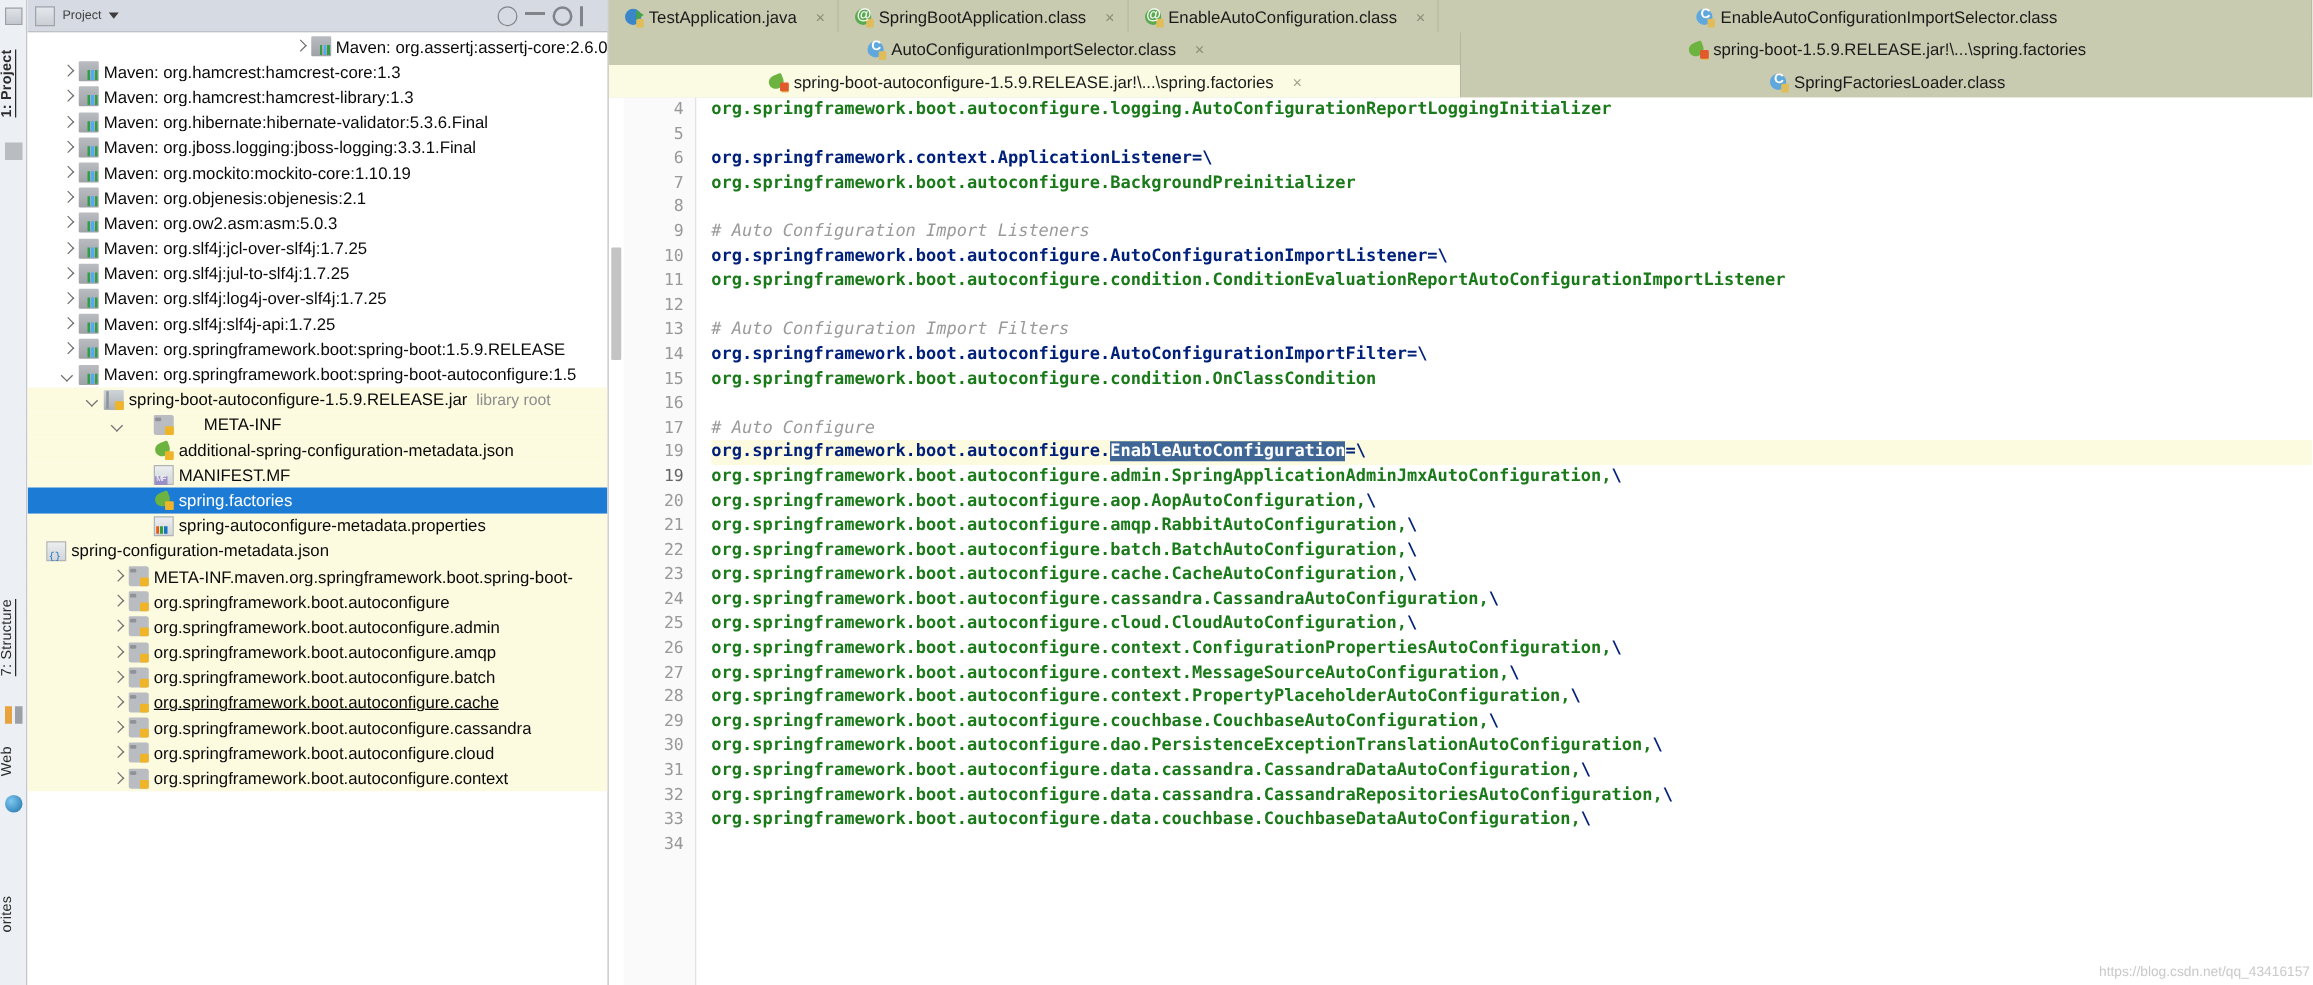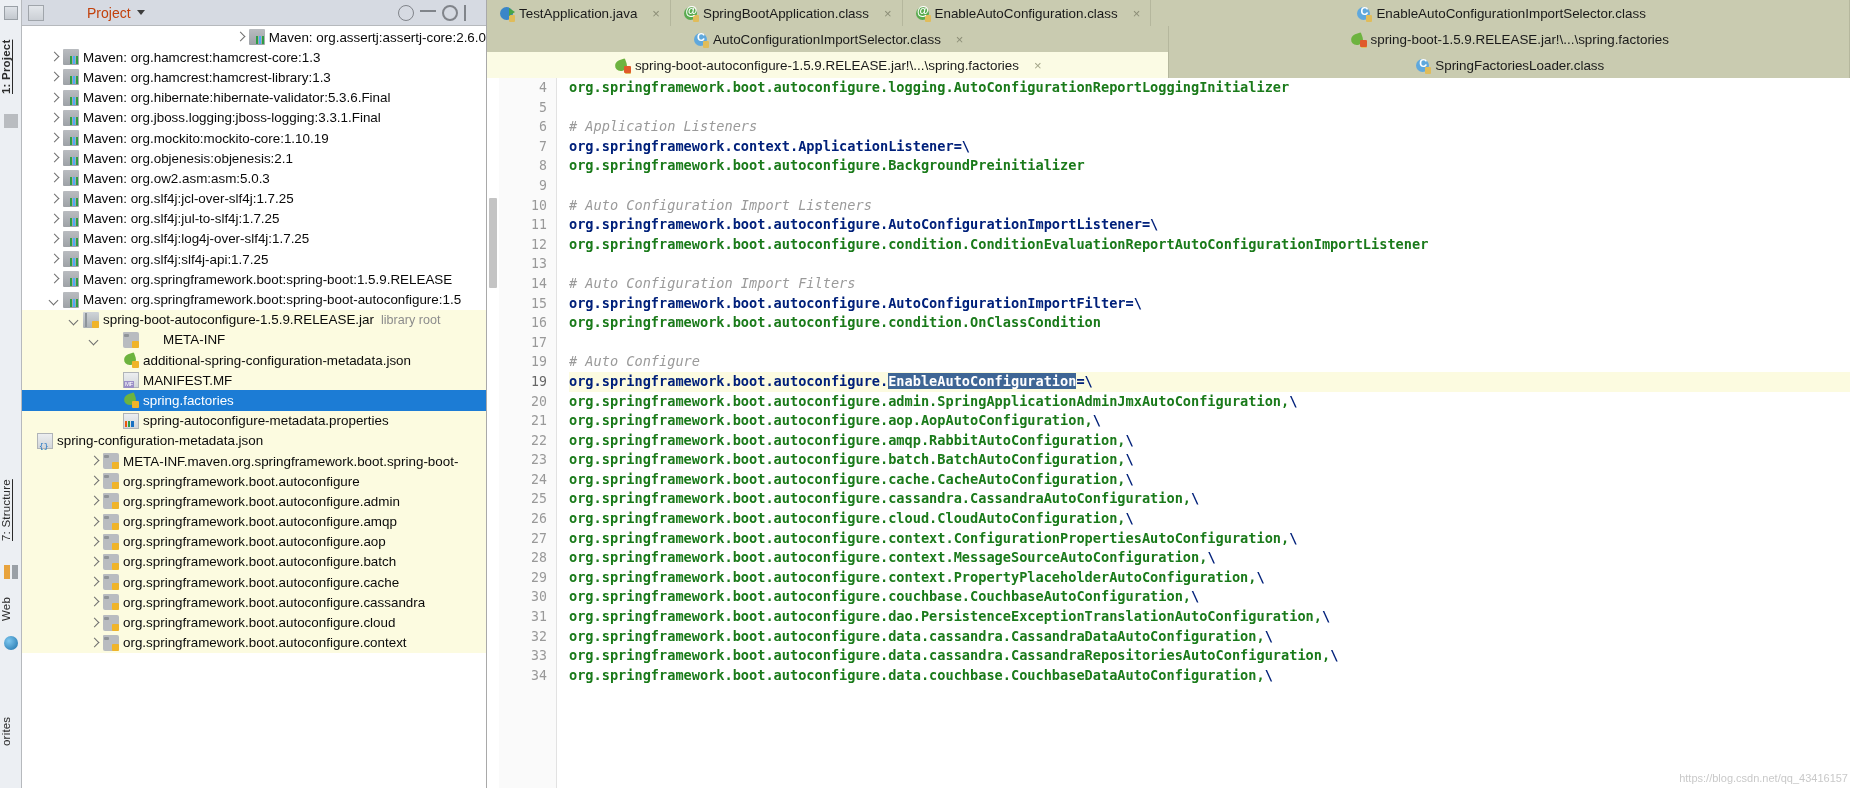--- a/index.html
+++ b/index.html
@@ -46,21 +46,21 @@
   }
   .project-header {
     height:26px;
     background:#d6dae2;
     border-bottom:1px solid #b6b9bd;
     display:flex; align-items:center;
     padding:0 6px;
     gap:6px;
   }
   .project-header .title {
-    font-size:14px; color:#c2410c;margin-left:37px;
+    font-size:10px; color:#404040;
   }
   .project-header .spacer { flex:1; }
   .hdr-ico { width:16px; height:16px; display:inline-block; position:relative; opacity:.72; }
   .caret-dn {
     width:0;height:0;border-left:4px solid transparent;border-right:4px solid transparent;
     border-top:5px solid #3c3c3c; display:inline-block;
   }
 
   
   .tree {
@@ -375,28 +375,23 @@
           <span class="lbl">org.springframework.boot.autoconfigure.admin</span>
         </div>
         <div class="row hl" style="padding-left: 66px;">
           <span class="arrow "></span>
           <span class="ico ico-folder"></span>
           <span class="lbl">org.springframework.boot.autoconfigure.amqp</span>
         </div>
         <div class="row hl" style="padding-left: 66px;">
           <span class="arrow "></span>
           <span class="ico ico-folder"></span>
-          <span class="lbl">org.springframework.boot.autoconfigure.aop</span>
-        </div>
-        <div class="row hl" style="padding-left: 66px;">
-          <span class="arrow "></span>
-          <span class="ico ico-folder"></span>
           <span class="lbl">org.springframework.boot.autoconfigure.batch</span>
         </div>
-        <div class="row hl" style="padding-left: 66px;">
+        <div class="row hl" style="padding-left: 66px; text-decoration: underline;">
           <span class="arrow "></span>
           <span class="ico ico-folder"></span>
           <span class="lbl">org.springframework.boot.autoconfigure.cache</span>
         </div>
         <div class="row hl" style="padding-left: 66px;">
           <span class="arrow "></span>
           <span class="ico ico-folder"></span>
           <span class="lbl">org.springframework.boot.autoconfigure.cassandra</span>
         </div>
         <div class="row hl" style="padding-left: 66px;">
@@ -509,21 +504,20 @@
           <div class="ln">29</div>
           <div class="ln">30</div>
           <div class="ln">31</div>
           <div class="ln">32</div>
           <div class="ln">33</div>
           <div class="ln">34</div>
         </div>
       <div class="codecol" id="codecol">
           <div class="cl"><span class="c-val">org.springframework.boot.autoconfigure.logging.AutoConfigurationReportLoggingInitializer</span></div>
           <div class="cl">&nbsp;</div>
-          <div class="cl"><span class="c-cmt"># Application Listeners</span></div>
           <div class="cl"><span class="c-key">org.springframework.context.ApplicationListener</span><span class="c-eq">=\</span></div>
           <div class="cl"><span class="c-val">org.springframework.boot.autoconfigure.BackgroundPreinitializer</span></div>
           <div class="cl">&nbsp;</div>
           <div class="cl"><span class="c-cmt"># Auto Configuration Import Listeners</span></div>
           <div class="cl"><span class="c-key">org.springframework.boot.autoconfigure.AutoConfigurationImportListener</span><span class="c-eq">=\</span></div>
           <div class="cl"><span class="c-val">org.springframework.boot.autoconfigure.condition.ConditionEvaluationReportAutoConfigurationImportListener</span></div>
           <div class="cl">&nbsp;</div>
           <div class="cl"><span class="c-cmt"># Auto Configuration Import Filters</span></div>
           <div class="cl"><span class="c-key">org.springframework.boot.autoconfigure.AutoConfigurationImportFilter</span><span class="c-eq">=\</span></div>
           <div class="cl"><span class="c-val">org.springframework.boot.autoconfigure.condition.OnClassCondition</span></div>

